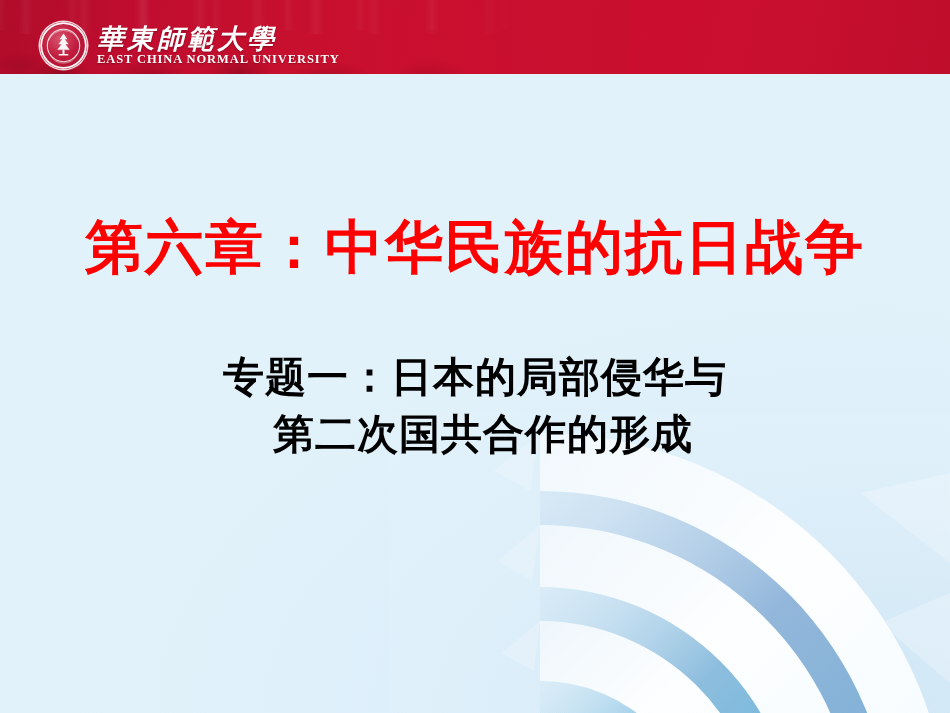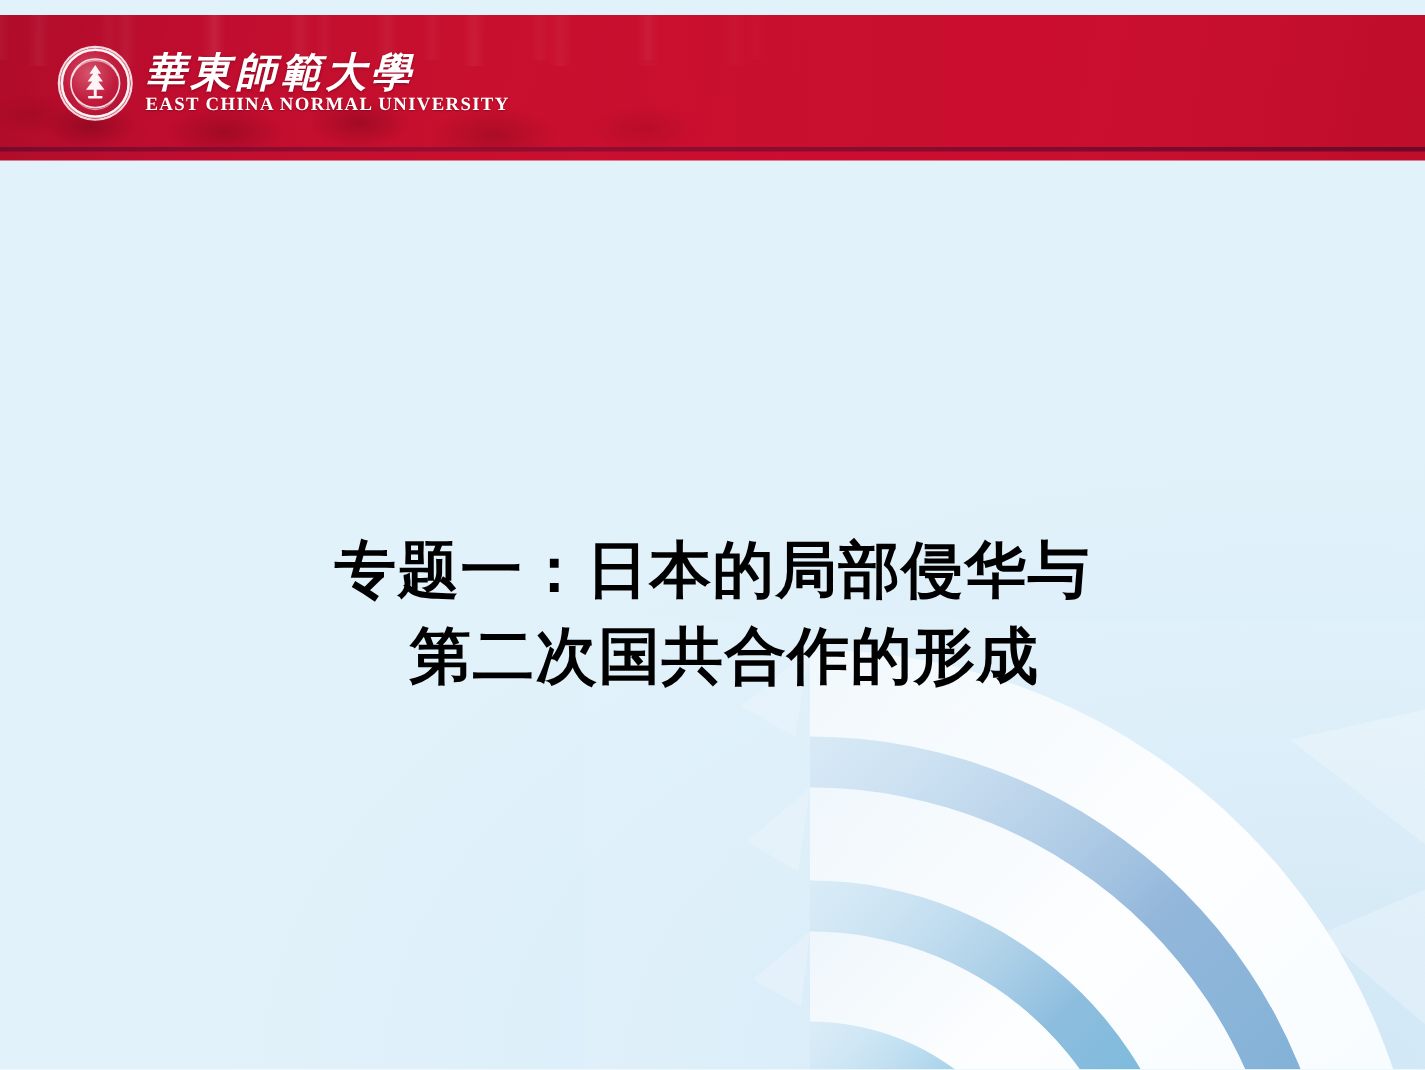--- a/index.html
+++ b/index.html
@@ -38,23 +38,23 @@
     bottom: 0;
     width: 560px;
     height: 300px;
     pointer-events: none;
   }
   .swoosh svg { display: block; width: 100%; height: 100%; }
 
   
   .header-band {
     position: absolute;
-    left: 0; top: 10px;
-    width: 950px;
-    height: 97px;
+    left: 0; top: 0;
+    width: 950px;
+    height: 74px;
     overflow: hidden;
     background: linear-gradient(100deg, #b00c2a 0%, #c00d2f 14%, #c8102e 34%, #cd0c31 58%, #c90f2f 80%, #bf0d2c 100%);
   }
   
   .header-texture {
     position: absolute;
     left: 0; top: 0;
     width: 520px;
     height: 91px;
     opacity: .55;
@@ -146,21 +146,21 @@
   .title-sub {
     position: absolute;
     left: 0; top: 352px;
     width: 950px;
     text-align: center;
     color: #000000;
     font-size: 41px;
     font-weight: 700;
     letter-spacing: 1px;
     line-height: 1.38;
-    font-family: Liberation Sans, sans-serif;
+    font-family: Liberation Mono, monospace;
   }
   .title-sub .line { display: block; white-space: nowrap; }
   .title-sub .line-2 { padding-left: 16px; }
 </style>
 </head>
 <body>
 
 <div class="slide">
 
   <div class="slide-bg"></div>
@@ -253,19 +253,20 @@
       </span>
       <span class="wordmark-text">
         <span class="wordmark-cn">華東師範大學</span>
         <span class="wordmark-en">EAST CHINA NORMAL UNIVERSITY</span>
       </span>
     </div>
 
     <div class="header-underline"></div>
   </div>
 
+  <div class="title-main">第六章：中华民族的抗日战争</div>
 
   <div class="title-sub">
     <span class="line line-1">专题一：日本的局部侵华与</span>
     <span class="line line-2">第二次国共合作的形成</span>
   </div>
 
 </div>
 
 </body></html>

